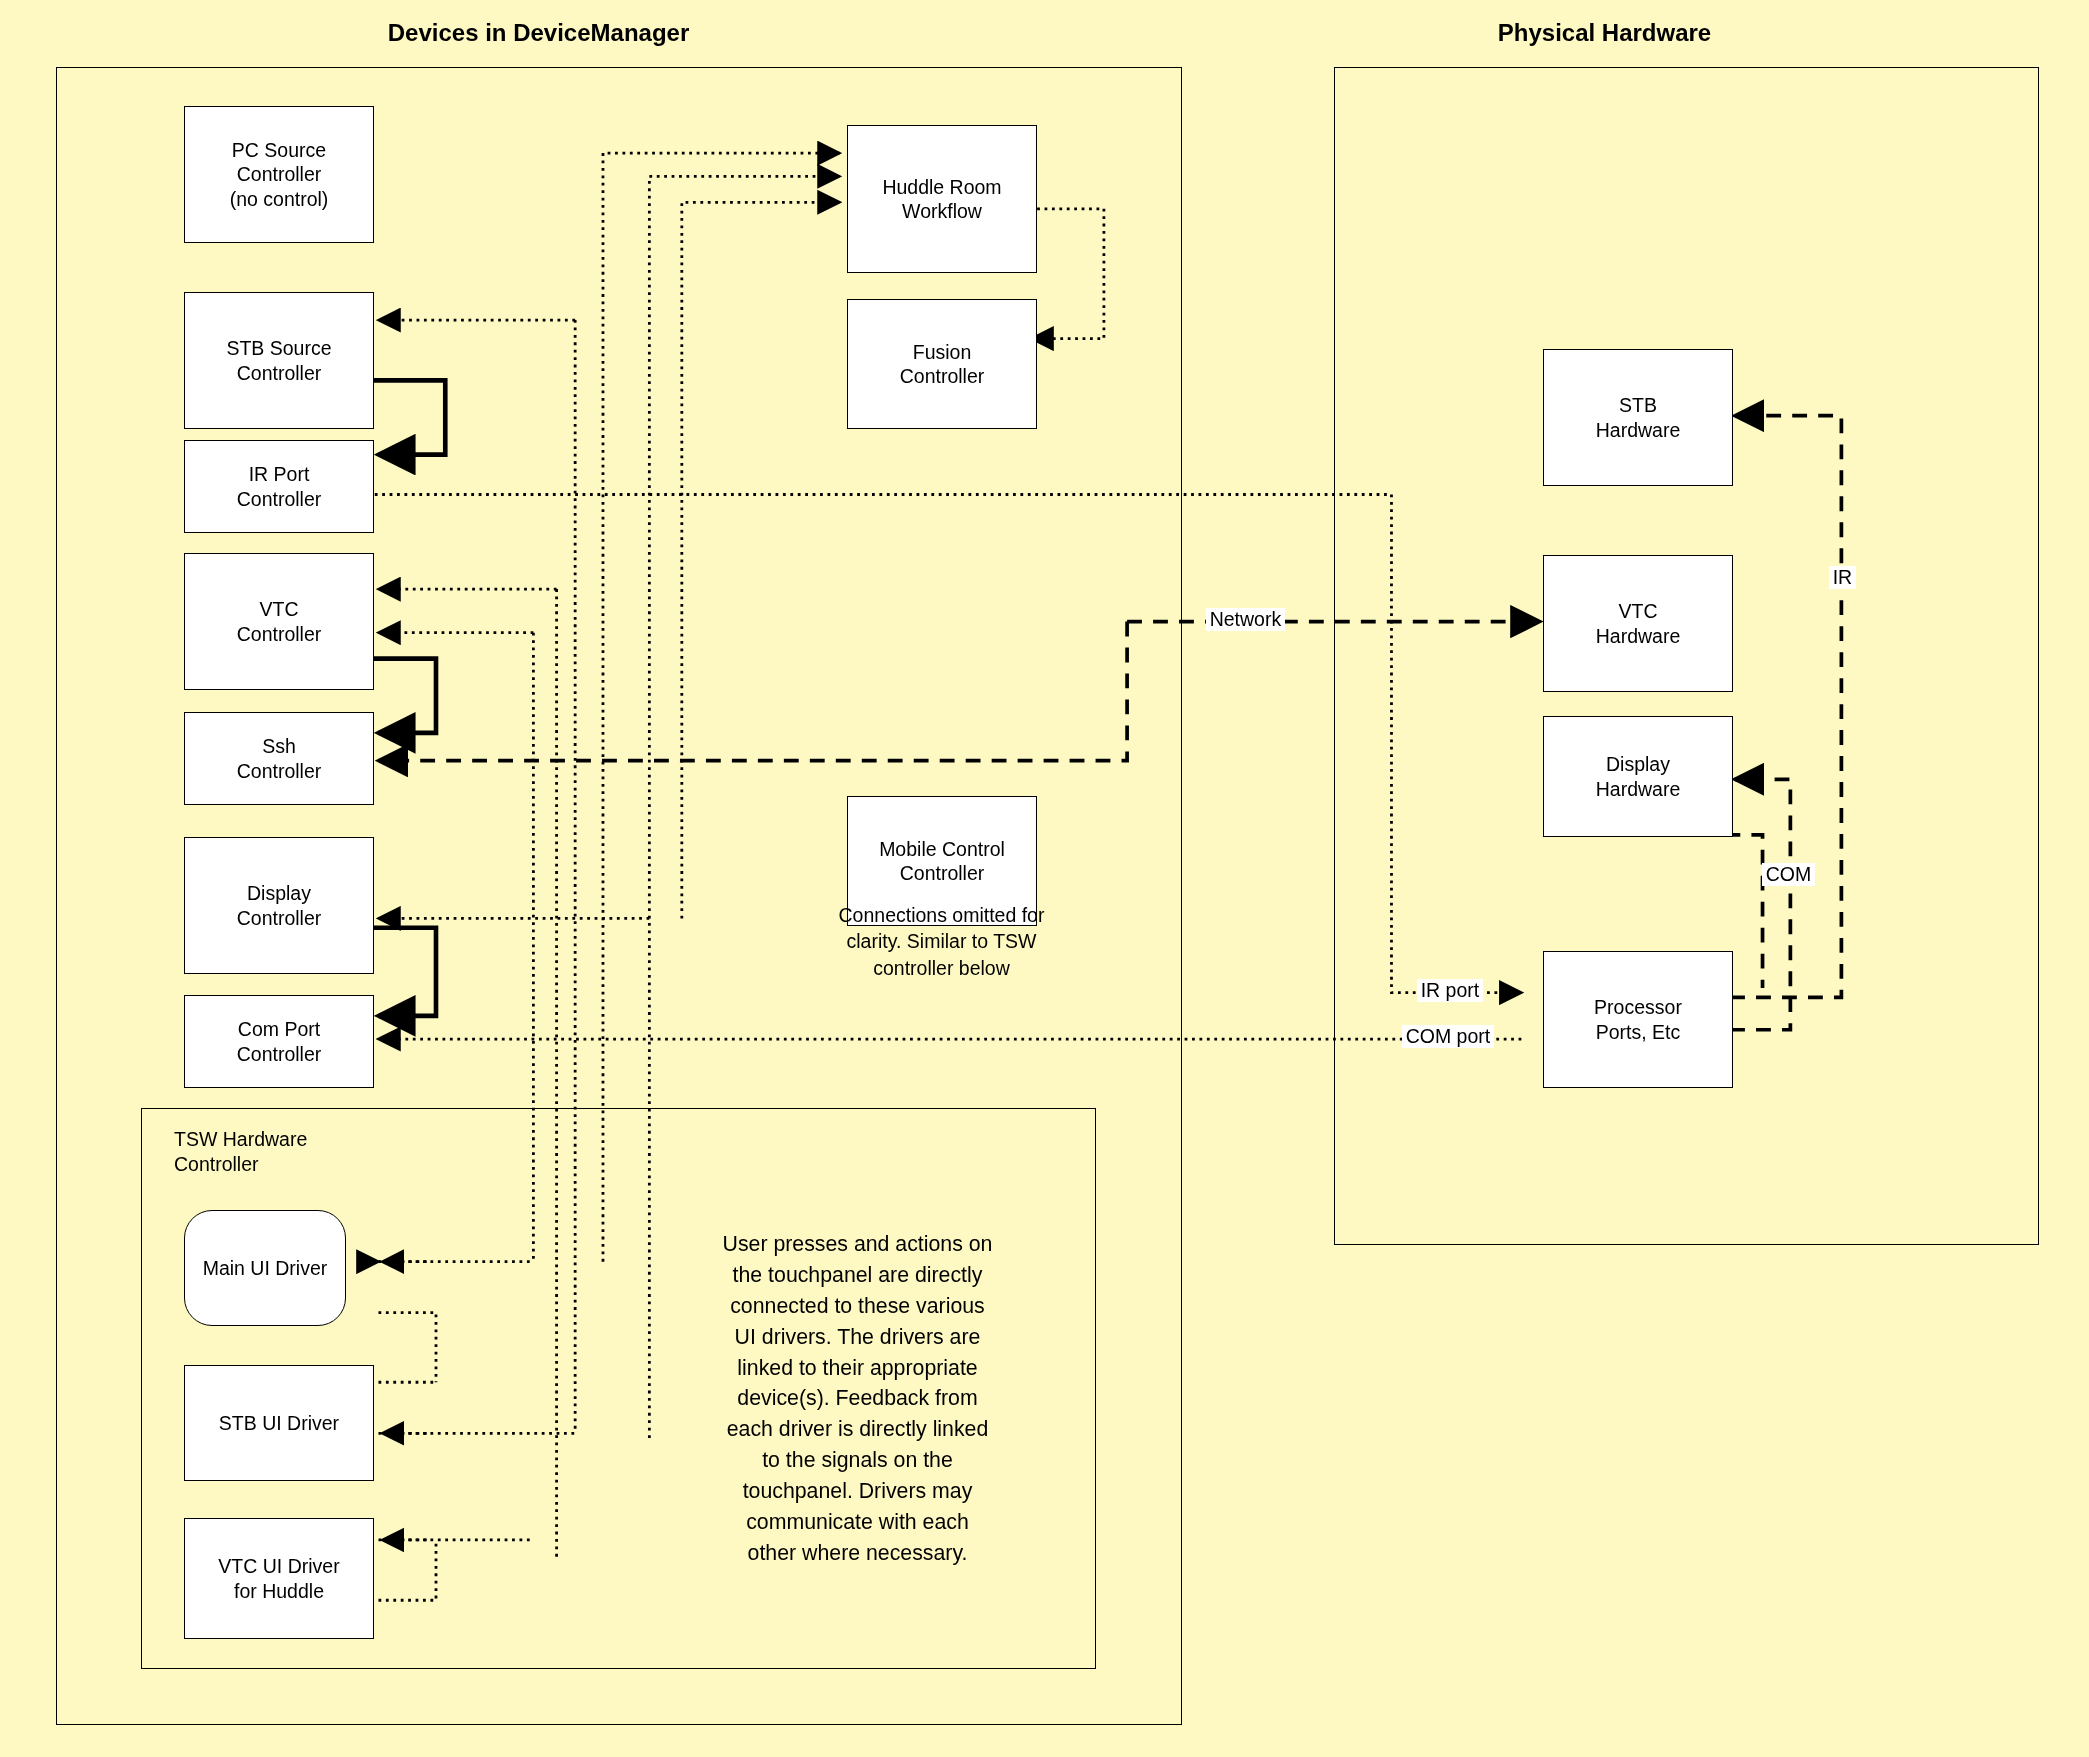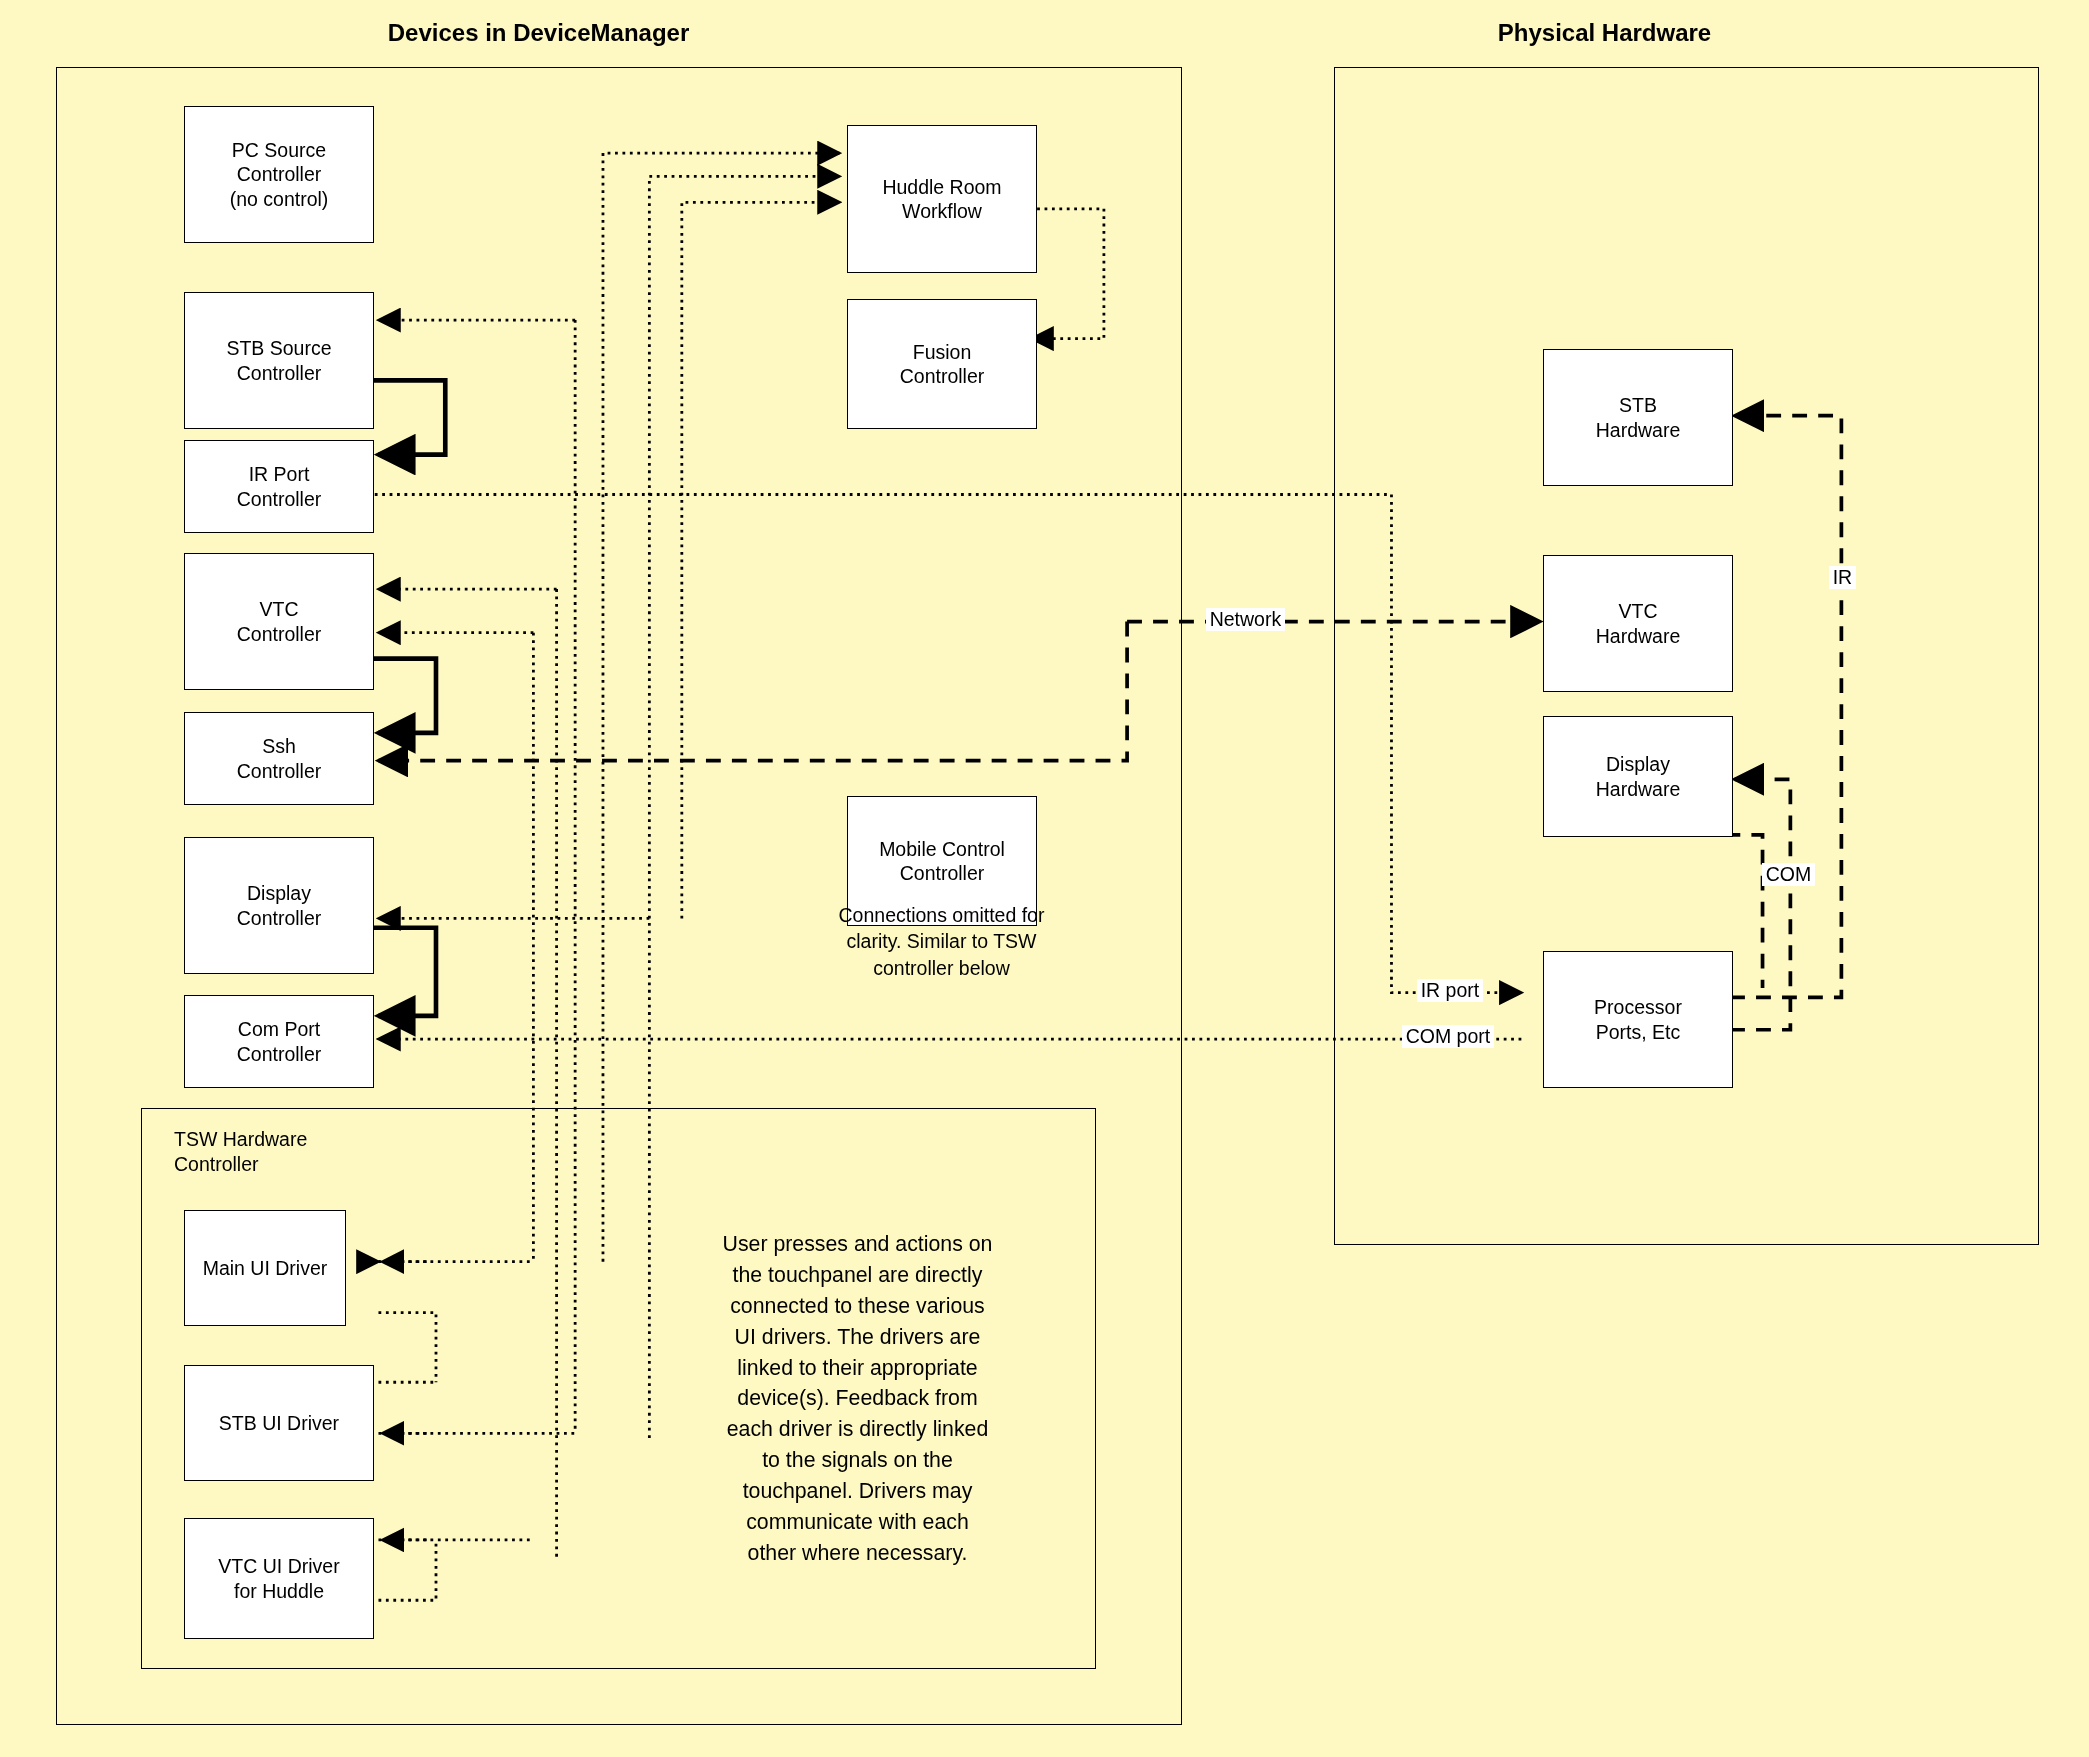--- a/index.html
+++ b/index.html
@@ -189,21 +189,21 @@
   <div class="node" style="left:847px; top:299px; width:190px; height:130px;">
     <span>Fusion<br>Controller</span>
   </div>
 
   <div class="node" style="left:847px; top:796px; width:190px; height:130px;">
     <span>Mobile Control<br>Controller</span>
   </div>
 
   <div class="plain-text" style="left:807px; top:902px; width:269px;">Connections omitted for<br>clarity. Similar to TSW<br>controller below</div>
 
-  <div class="node" style="left:184px; top:1210px; width:162px; height:116px;">
+  <div class="node" style="left:184px; top:1210px; width:162px; height:116px;border-radius:28px;">
     <span>Main UI Driver</span>
   </div>
 
   <div class="node" style="left:184px; top:1518px; width:190px; height:121px;">
     <span>VTC UI Driver<br>for Huddle</span>
   </div>
 
   <div class="node" style="left:184px; top:1365px; width:190px; height:116px;">
     <span>STB UI Driver</span>
   </div>

